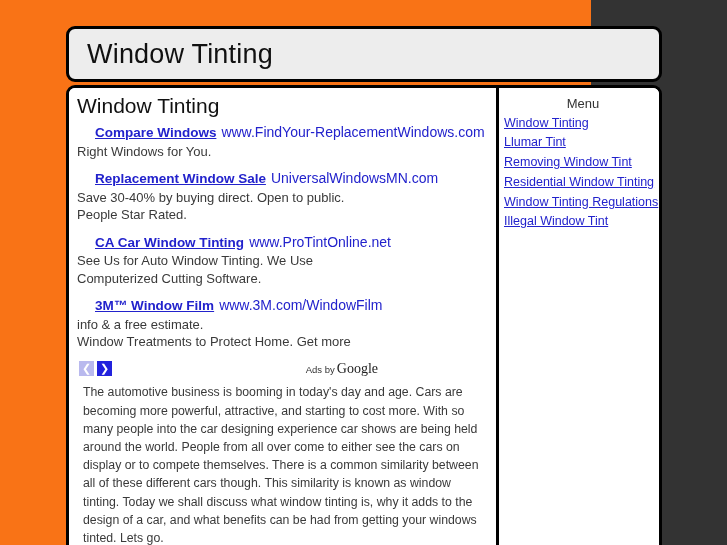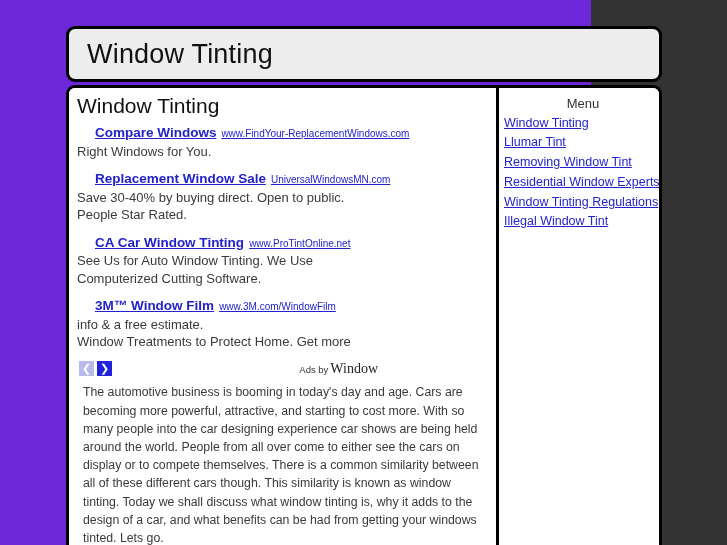--- a/index.html
+++ b/index.html
@@ -9,21 +9,21 @@
     width: 727px; height: 545px;
     background: #333333;
     font-family: "Liberation Sans", sans-serif;
     overflow: hidden;
   }
 
   .page {
     position: relative;
     width: 591px;
     height: 545px;
-    background: #6d28d9;
+    background: #f97316;
   }
 
   
   .header-box {
     position: absolute;
     left: 66px;
     top: 26px;
     width: 596px;
     height: 56px;
     background: #ededed;
@@ -104,22 +104,21 @@
   .ad-title {
     color: #2222cc;
     font-weight: bold;
     font-size: 13.5px;
     text-decoration: underline;
     cursor: pointer;
     margin-left: 18px;
   }
   .ad-url {
     color: #2222cc;
-    font-size: 10px;
-    text-decoration: underline;
+    font-size: 14px;
     margin-left: 5px;
     cursor: pointer;
   }
   .ad-desc {
     color: #3a3a3a;
     font-size: 13px;
     line-height: 1.33;
   }
 
   .ads-footer {
@@ -244,42 +243,42 @@
             <a class="ad-title">3M™ Window Film</a><a class="ad-url">www.3M.com/WindowFilm</a>
           </div>
           <div class="ad-desc">info &amp; a free estimate.</div>
           <div class="ad-desc">Window Treatments to Protect Home. Get more</div>
         </div>
 
         <div class="ads-footer">
           <span class="arrow-btn arrow-prev">❮</span>
           <span class="arrow-btn arrow-next">❯</span>
           <span class="ads-by">
-            <span class="ads-by-text">Ads by</span><span class="ads-by-brand">Window</span>
+            <span class="ads-by-text">Ads by</span><span class="ads-by-brand">Google</span>
           </span>
         </div>
 
       </div>
 
       <div class="body-copy">
         <p>The automotive business is booming in today's day and age. Cars are becoming more powerful, attractive, and starting to cost more. With so many people into the car designing experience car shows are being held around the world. People from all over come to either see the cars on display or to compete themselves. There is a common similarity between all of these different cars though. This similarity is known as window tinting. Today we shall discuss what window tinting is, why it adds to the design of a car, and what benefits can be had from getting your windows tinted. Lets go.</p>
 
       </div>
 
     </div>
 
     <div class="col-divider"></div>
 
     <div class="col-side">
       <div class="menu-heading">Menu</div>
       <ul class="menu-list">
         <li><a class="menu-link">Window Tinting</a></li>
         <li><a class="menu-link">Llumar Tint</a></li>
         <li><a class="menu-link">Removing Window Tint</a></li>
-        <li><a class="menu-link">Residential Window Experts</a></li>
+        <li><a class="menu-link">Residential Window Tinting</a></li>
         <li><a class="menu-link">Window Tinting Regulations</a></li>
         <li><a class="menu-link">Illegal Window Tint</a></li>
       </ul>
     </div>
 
   </div>
 
 </div>
 
 </body></html>

